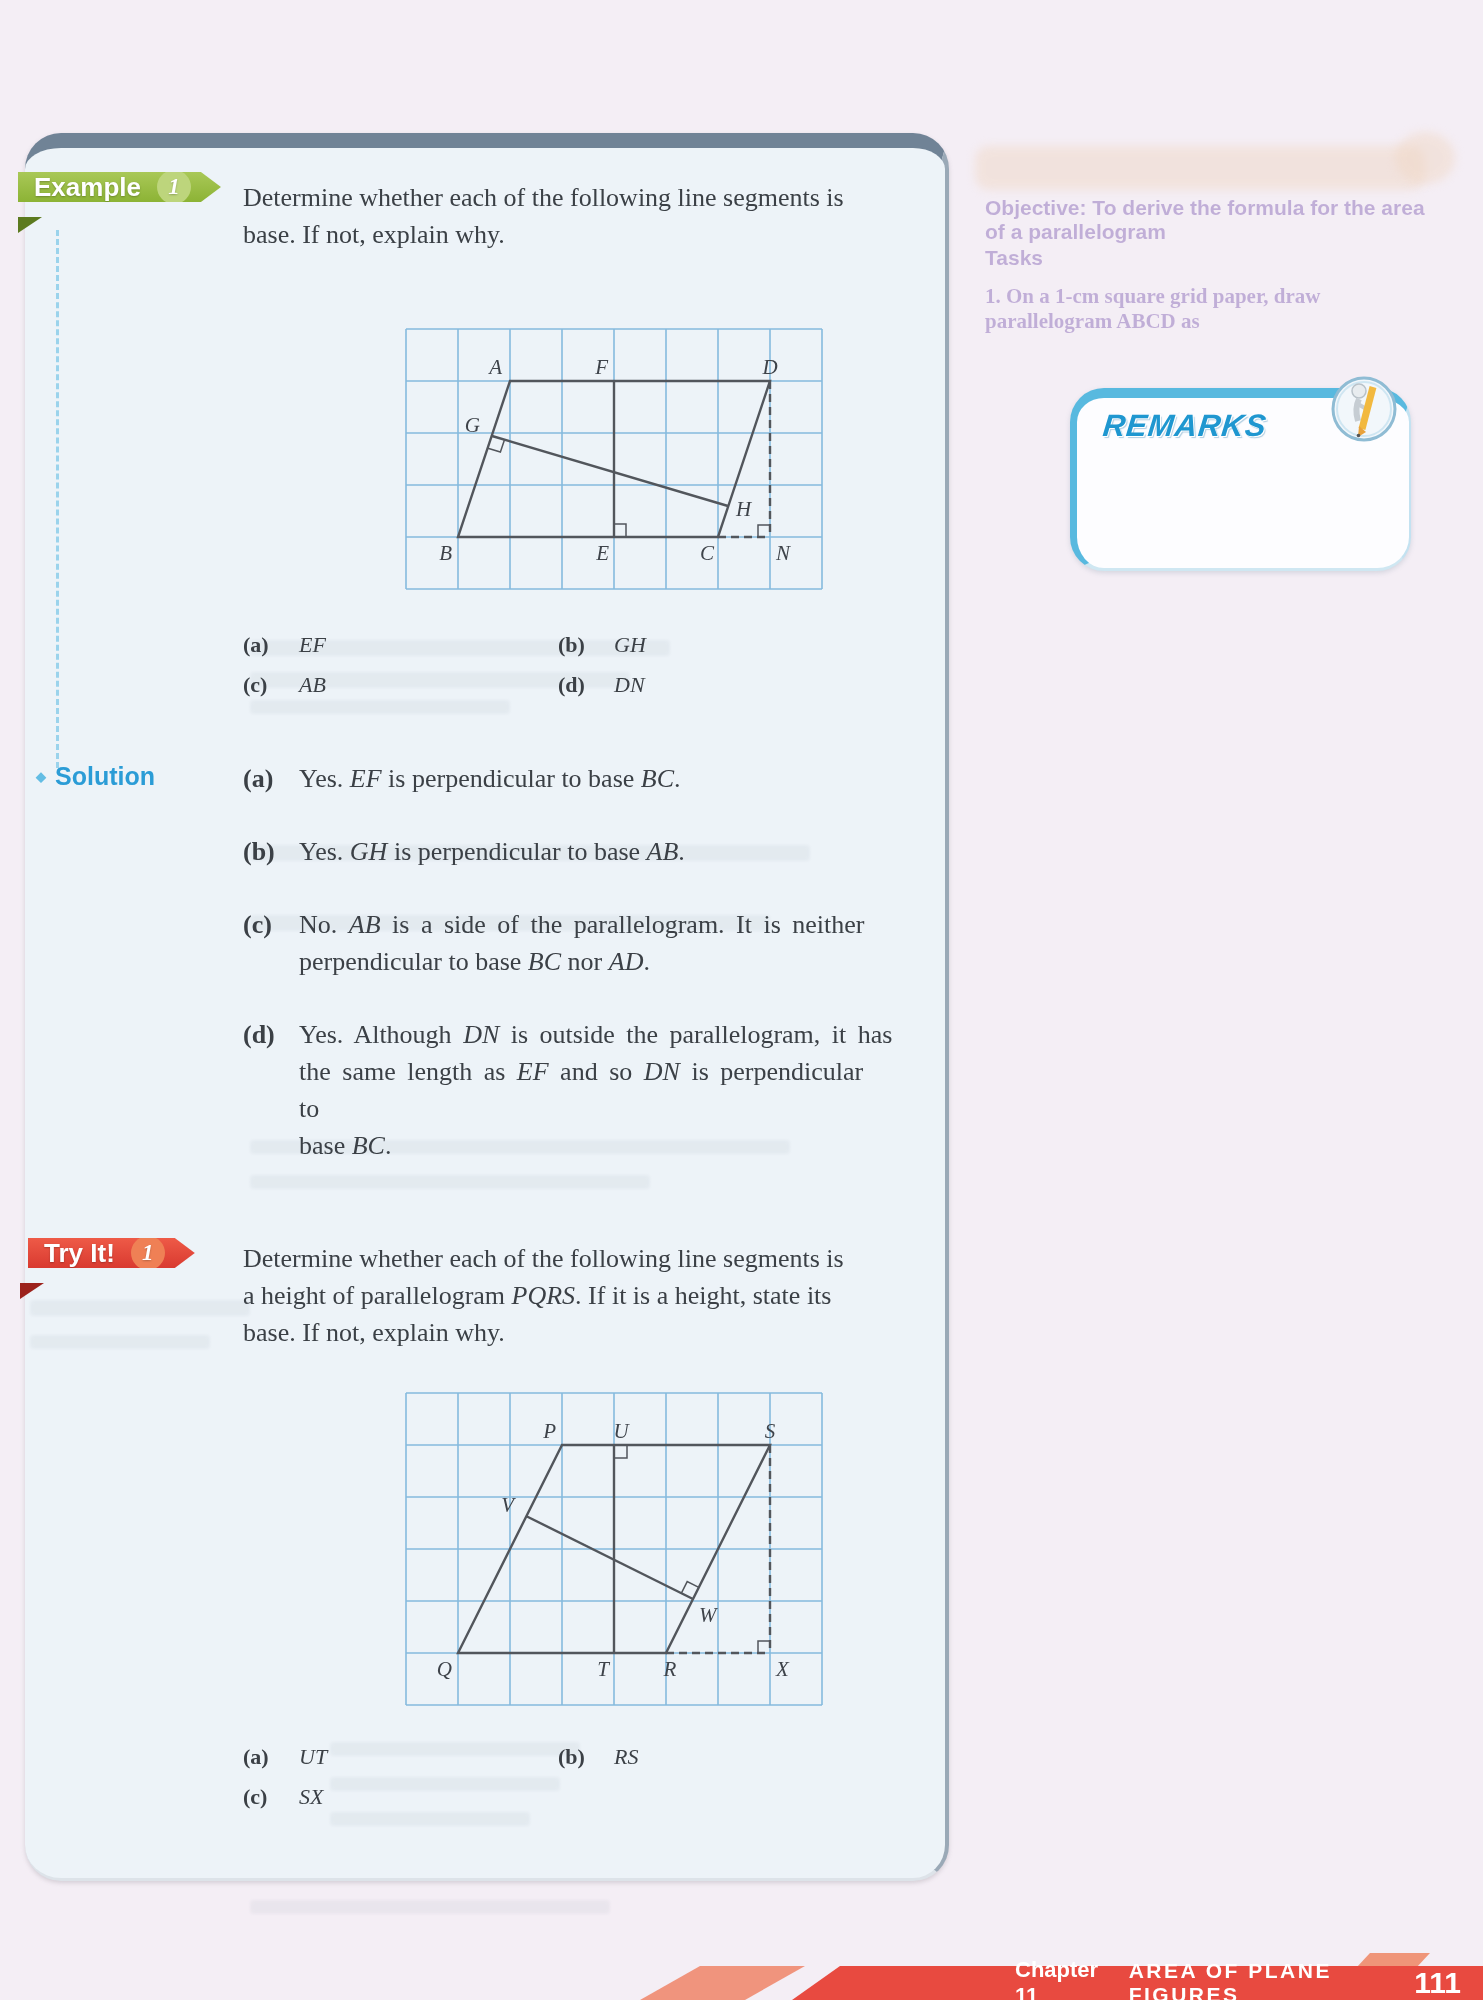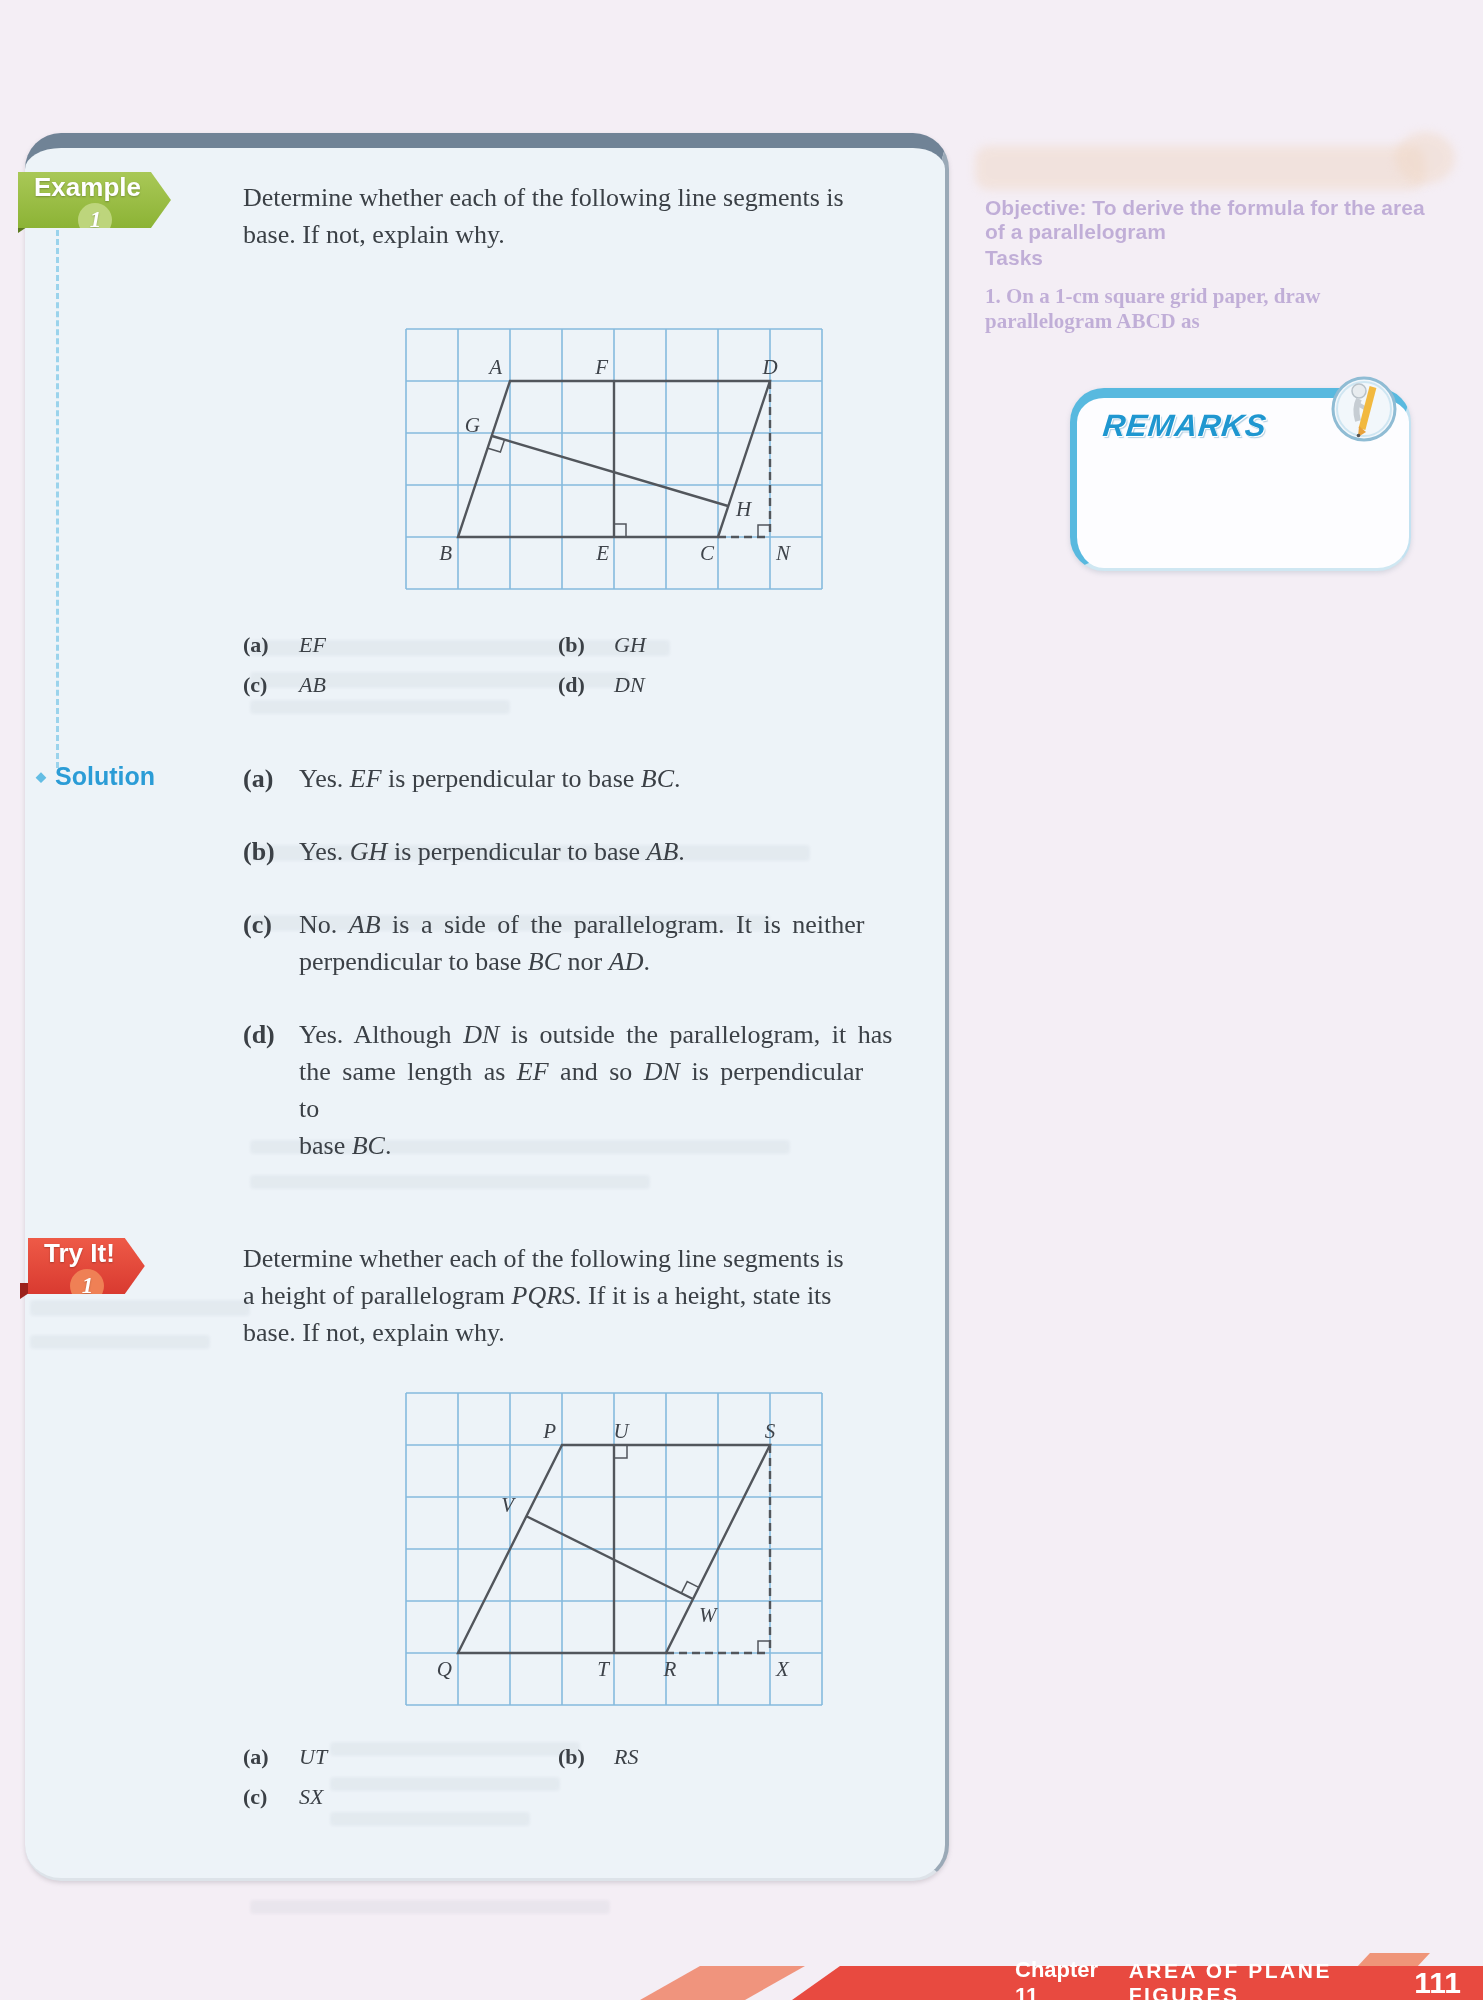--- a/index.html
+++ b/index.html
@@ -13,26 +13,25 @@
     position:absolute;left:25px;top:133px;width:920px;height:1730px;
     background:#edf3f8;
     border-top:15px solid #708396;
     border-right:4px solid #9aa9b7;
     border-bottom:3px solid #dde3e9;
     border-radius:36px;
     box-shadow:0 2px 4px rgba(120,110,125,.25);
   }
   
   .tab{
-    position:absolute;height:56px;display:flex;align-items:center;
+    position:absolute;height:30px;display:flex;align-items:center;
     padding:0 30px 0 16px;color:#fff;
     font-family:"Liberation Sans",sans-serif;font-weight:bold;font-size:26px;
     clip-path:polygon(0 0,calc(100% - 20px) 0,100% 50%,calc(100% - 20px) 100%,0 100%);
     text-shadow:0 1px 2px rgba(0,0,0,.25);
-    flex-direction:column;
   }
   .tab .num{
     width:34px;height:34px;border-radius:50%;margin-left:16px;flex:none;
     display:flex;align-items:center;justify-content:center;
     font-family:"Liberation Serif",serif;font-style:italic;font-size:23px;
   }
   .tab-example{left:18px;top:172px;background:linear-gradient(180deg,#a9c857 0%,#8cb335 100%);}
   .tab-example .num{background:#bdd57c;}
   .tab-tryit{left:28px;top:1238px;background:linear-gradient(180deg,#ee5a47 0%,#d93a30 100%);text-align:center;}
   .tab-tryit .num{background:#ef8055;}

